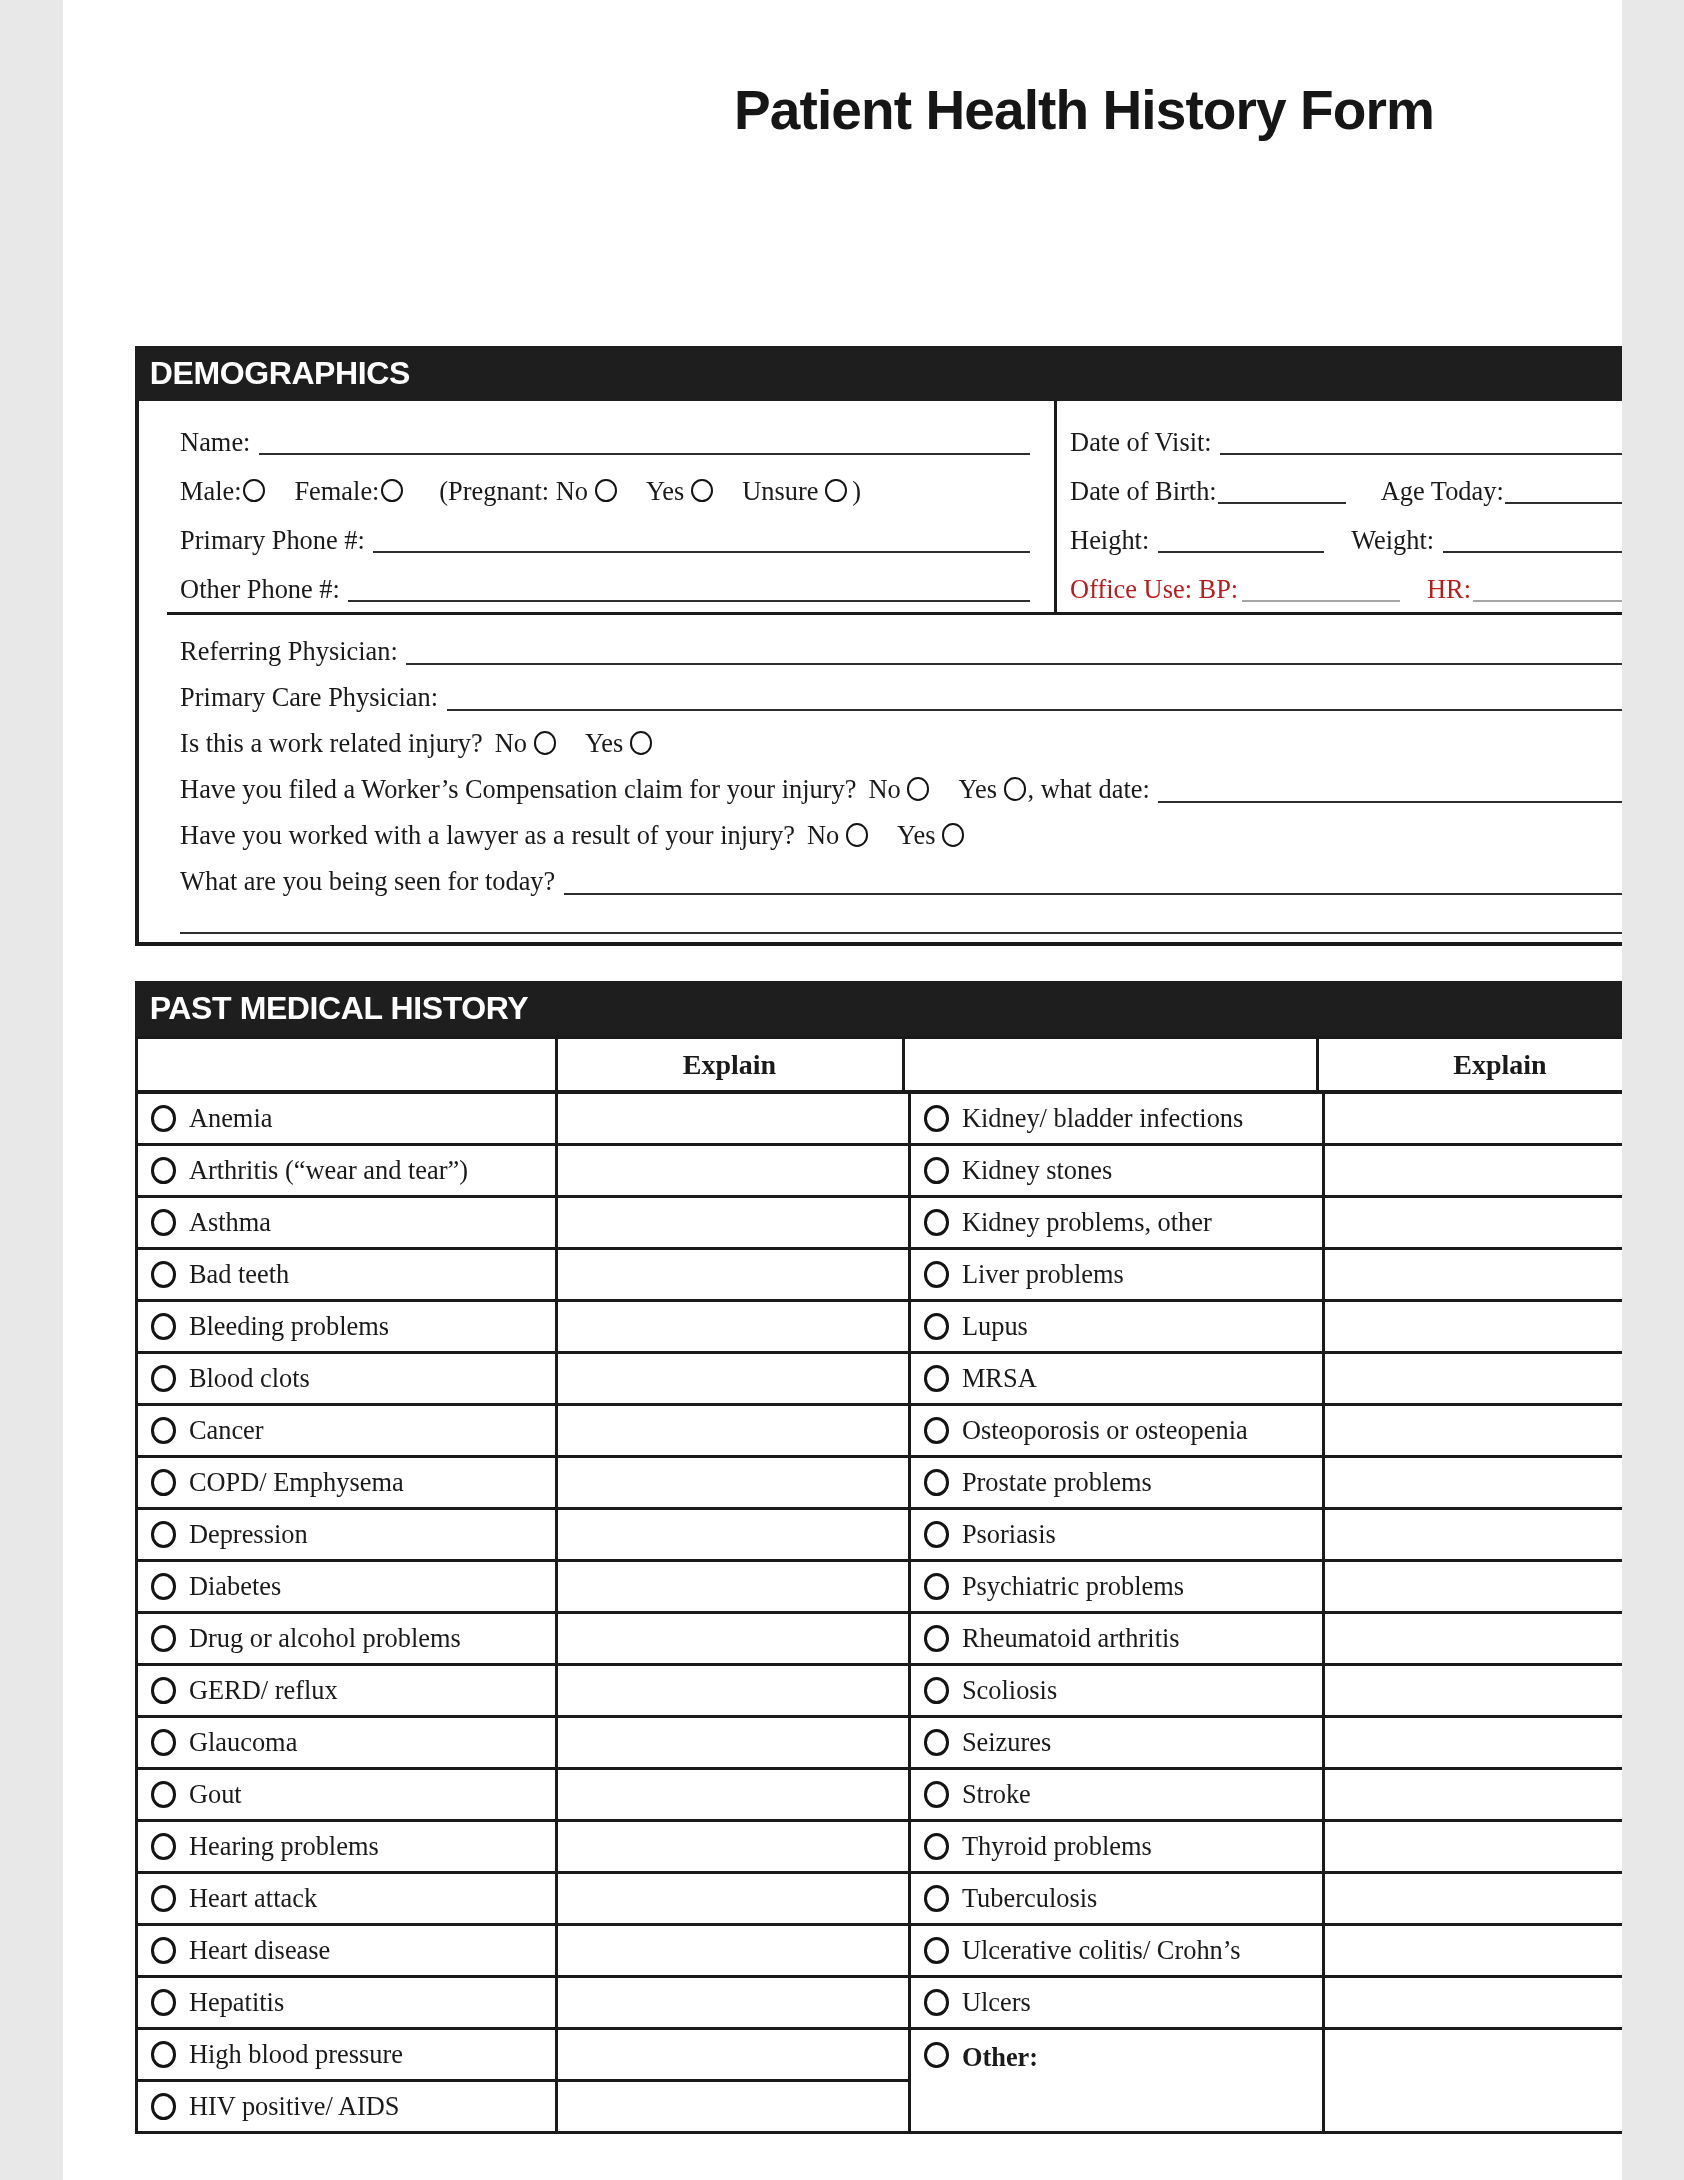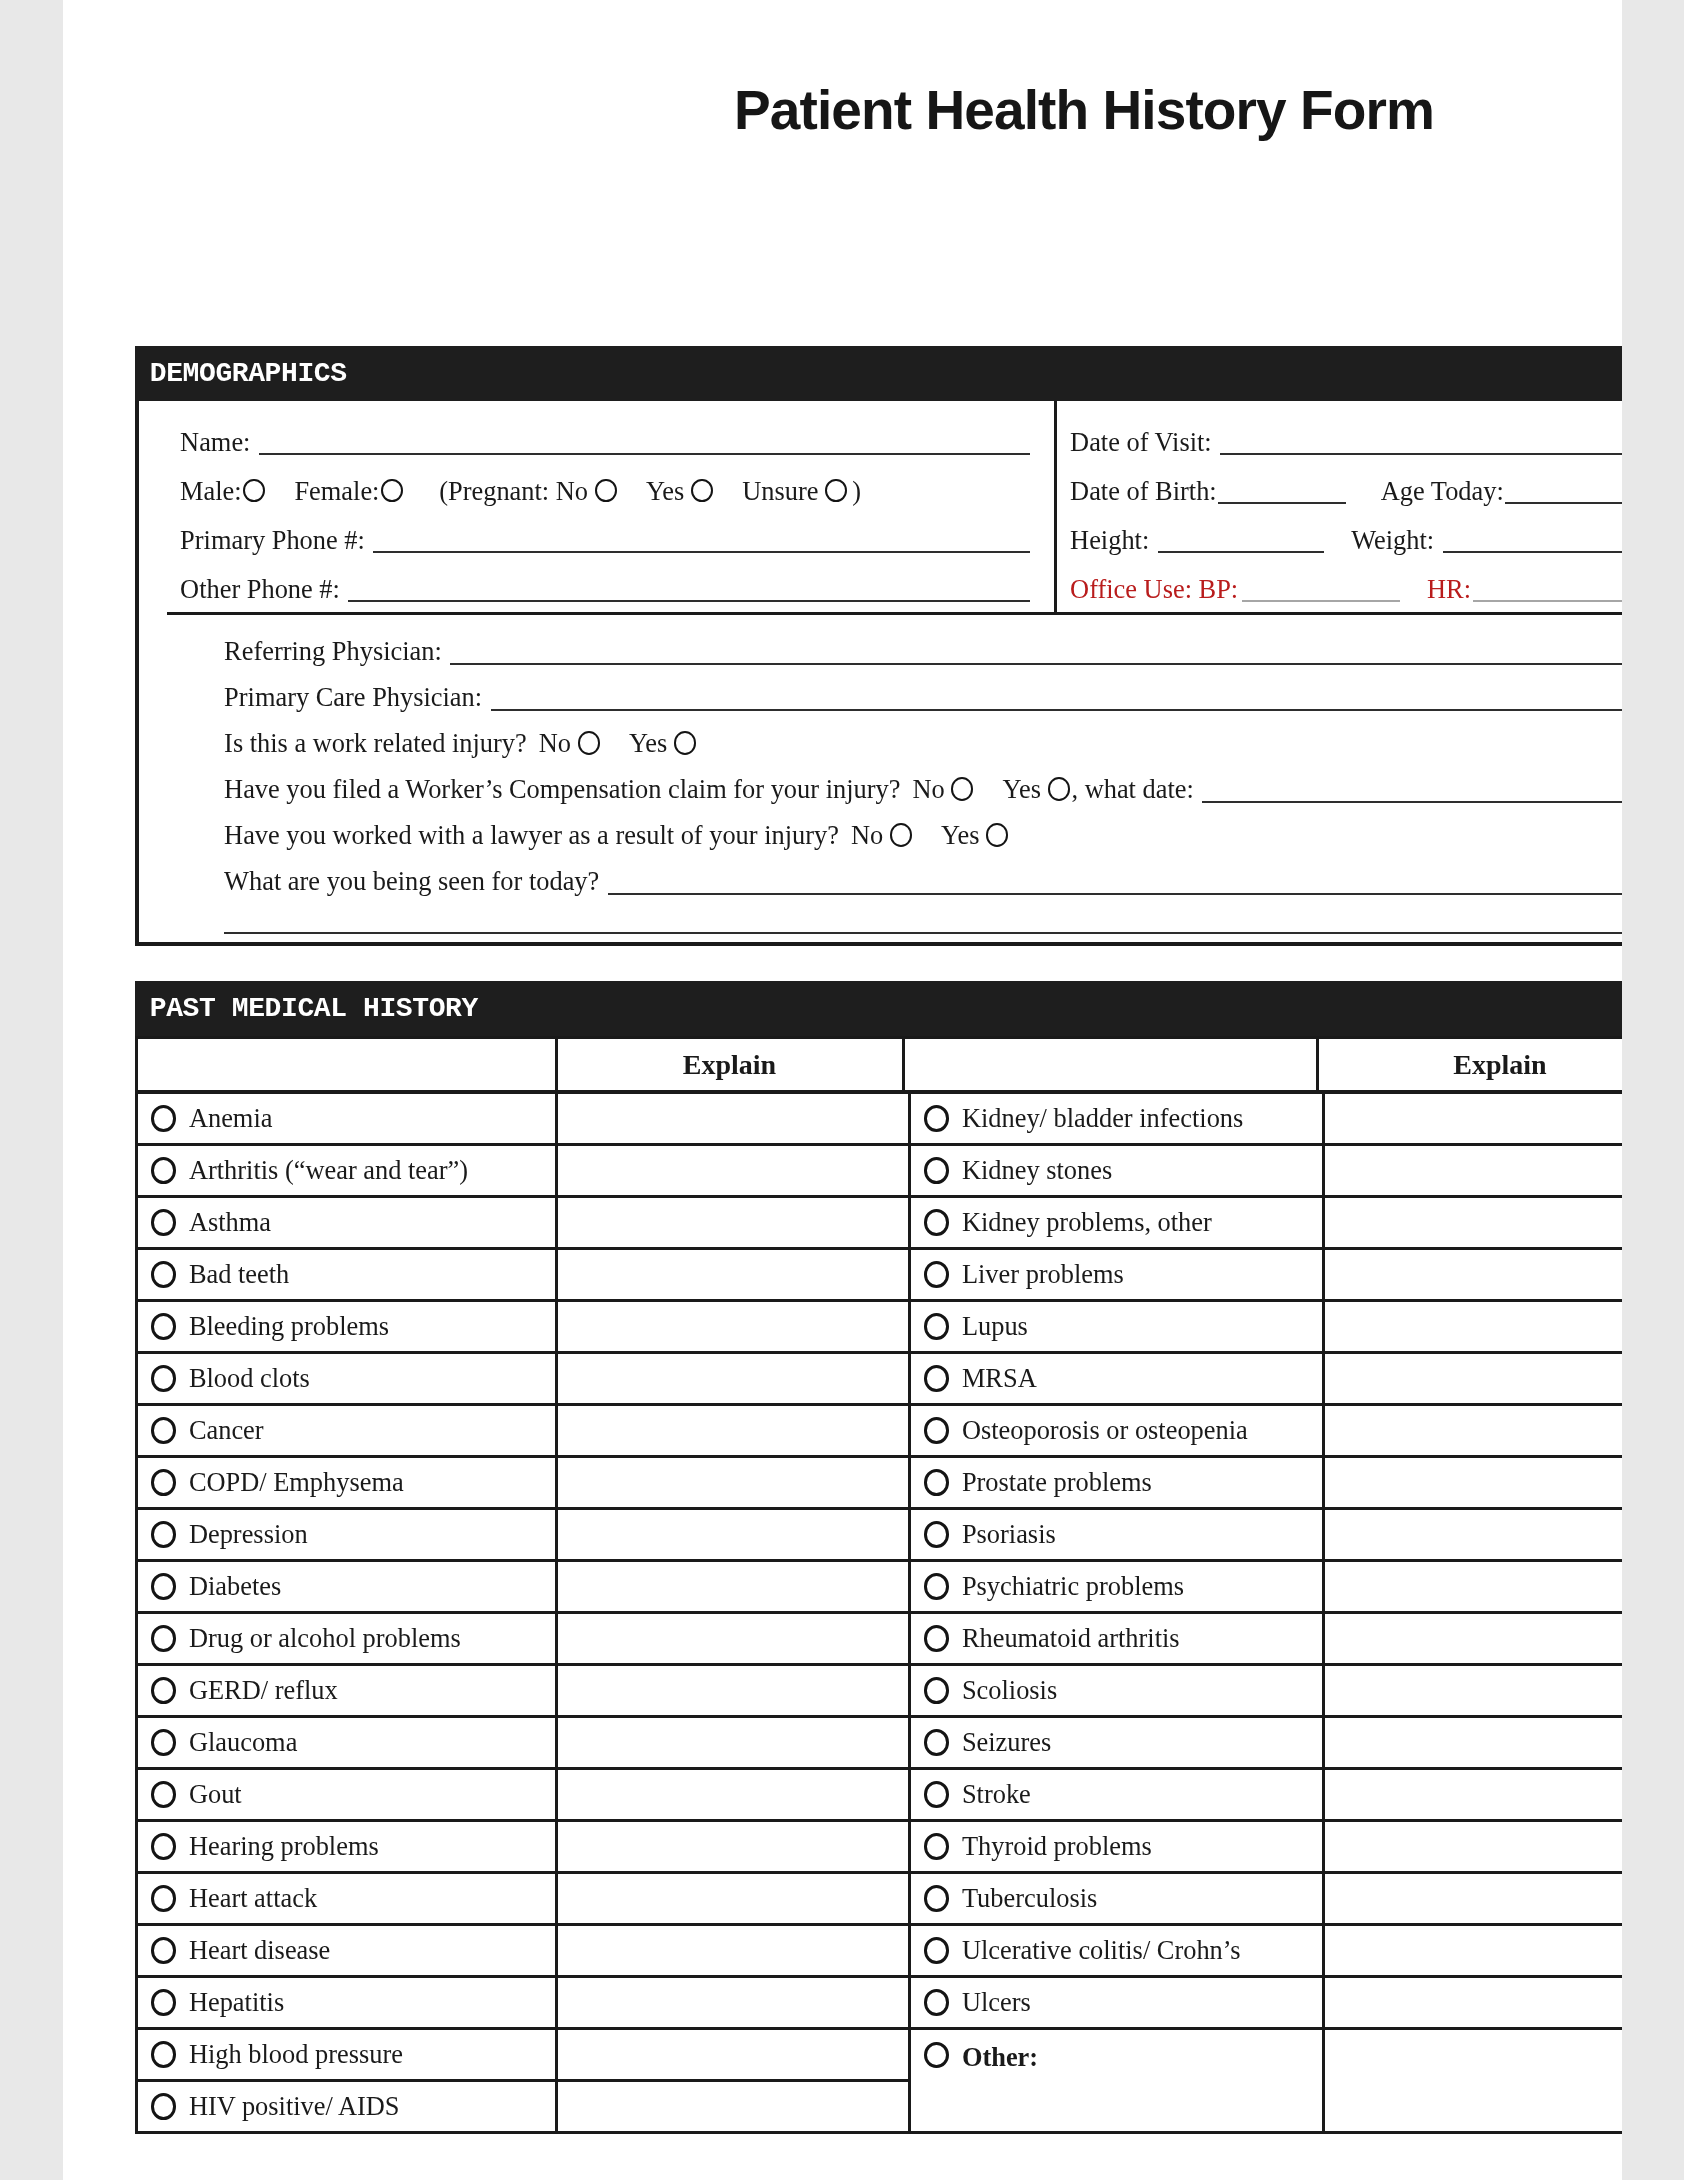--- a/index.html
+++ b/index.html
@@ -3,32 +3,32 @@
 <meta charset="utf-8">
 <style>
   html,body{margin:0;padding:0;background:#e8e8e8;}
   .page{position:relative;width:1559px;height:2181px;background:#ffffff;overflow:hidden;
         font-family:"Liberation Serif", serif;color:#1a1a1a;margin:0 auto;}
   
   .title{position:absolute;top:78px;left:0;width:1685px;box-sizing:border-box;padding-left:358px;
          text-align:center;font-family:"Liberation Sans", sans-serif;font-weight:bold;
          font-size:55px;letter-spacing:-0.9px;margin:0;color:#161616;}
   
-  .bar{background:#1e1e1e;color:#ffffff;font-family:Liberation Mono, monospace;
-       font-weight:bold;font-size:28px;letter-spacing:-0.4px;height:55px;line-height:55px;
+  .bar{background:#1e1e1e;color:#ffffff;font-family:Liberation Sans, sans-serif;
+       font-weight:bold;font-size:32px;letter-spacing:-0.4px;height:55px;line-height:55px;
        padding-left:15.3px;box-sizing:border-box;}
   
   .demographics{position:absolute;left:72px;top:346px;width:1550px;box-sizing:border-box;}
   .demo-box{border:4.3px solid #1a1a1a;border-top:none;box-sizing:border-box;font-size:26.4px;padding-left:28px;}
   .demo-top{display:flex;border-bottom:3.4px solid #1a1a1a;}
   .demo-left{width:890px;box-sizing:border-box;border-right:3.4px solid #1a1a1a;
              padding:8.5px 20.4px 6.8px 13.6px;}
   .demo-right{flex:1;box-sizing:border-box;padding:8.5px 19px 6.8px 13.6px;}
   .row{display:flex;align-items:flex-end;height:49px;box-sizing:border-box;}
-  .demo-bottom{padding:6.8px 20.4px 5.1px 13.6px;margin-left:44px;}
+  .demo-bottom{padding:6.8px 20.4px 5.1px 13.6px;}
   .demo-bottom .row{height:46px;}
   .row.cont{height:39px;}
   .lbl{line-height:1.2;white-space:pre;}
   .uline{flex:1;border-bottom:2.6px solid #2e2e2e;margin:0 3.4px 3.4px 8.5px;height:25.6px;}
   .uline.w150{flex:0 0 128px;}
   .uline.w195{flex:0 0 166px;}
   .uline.w185{flex:0 0 158px;}
   .gray{color:#b91c1c;}
   .gray .uline{border-color:#a6a6a6;}
   .gap28{margin-left:24px;}

